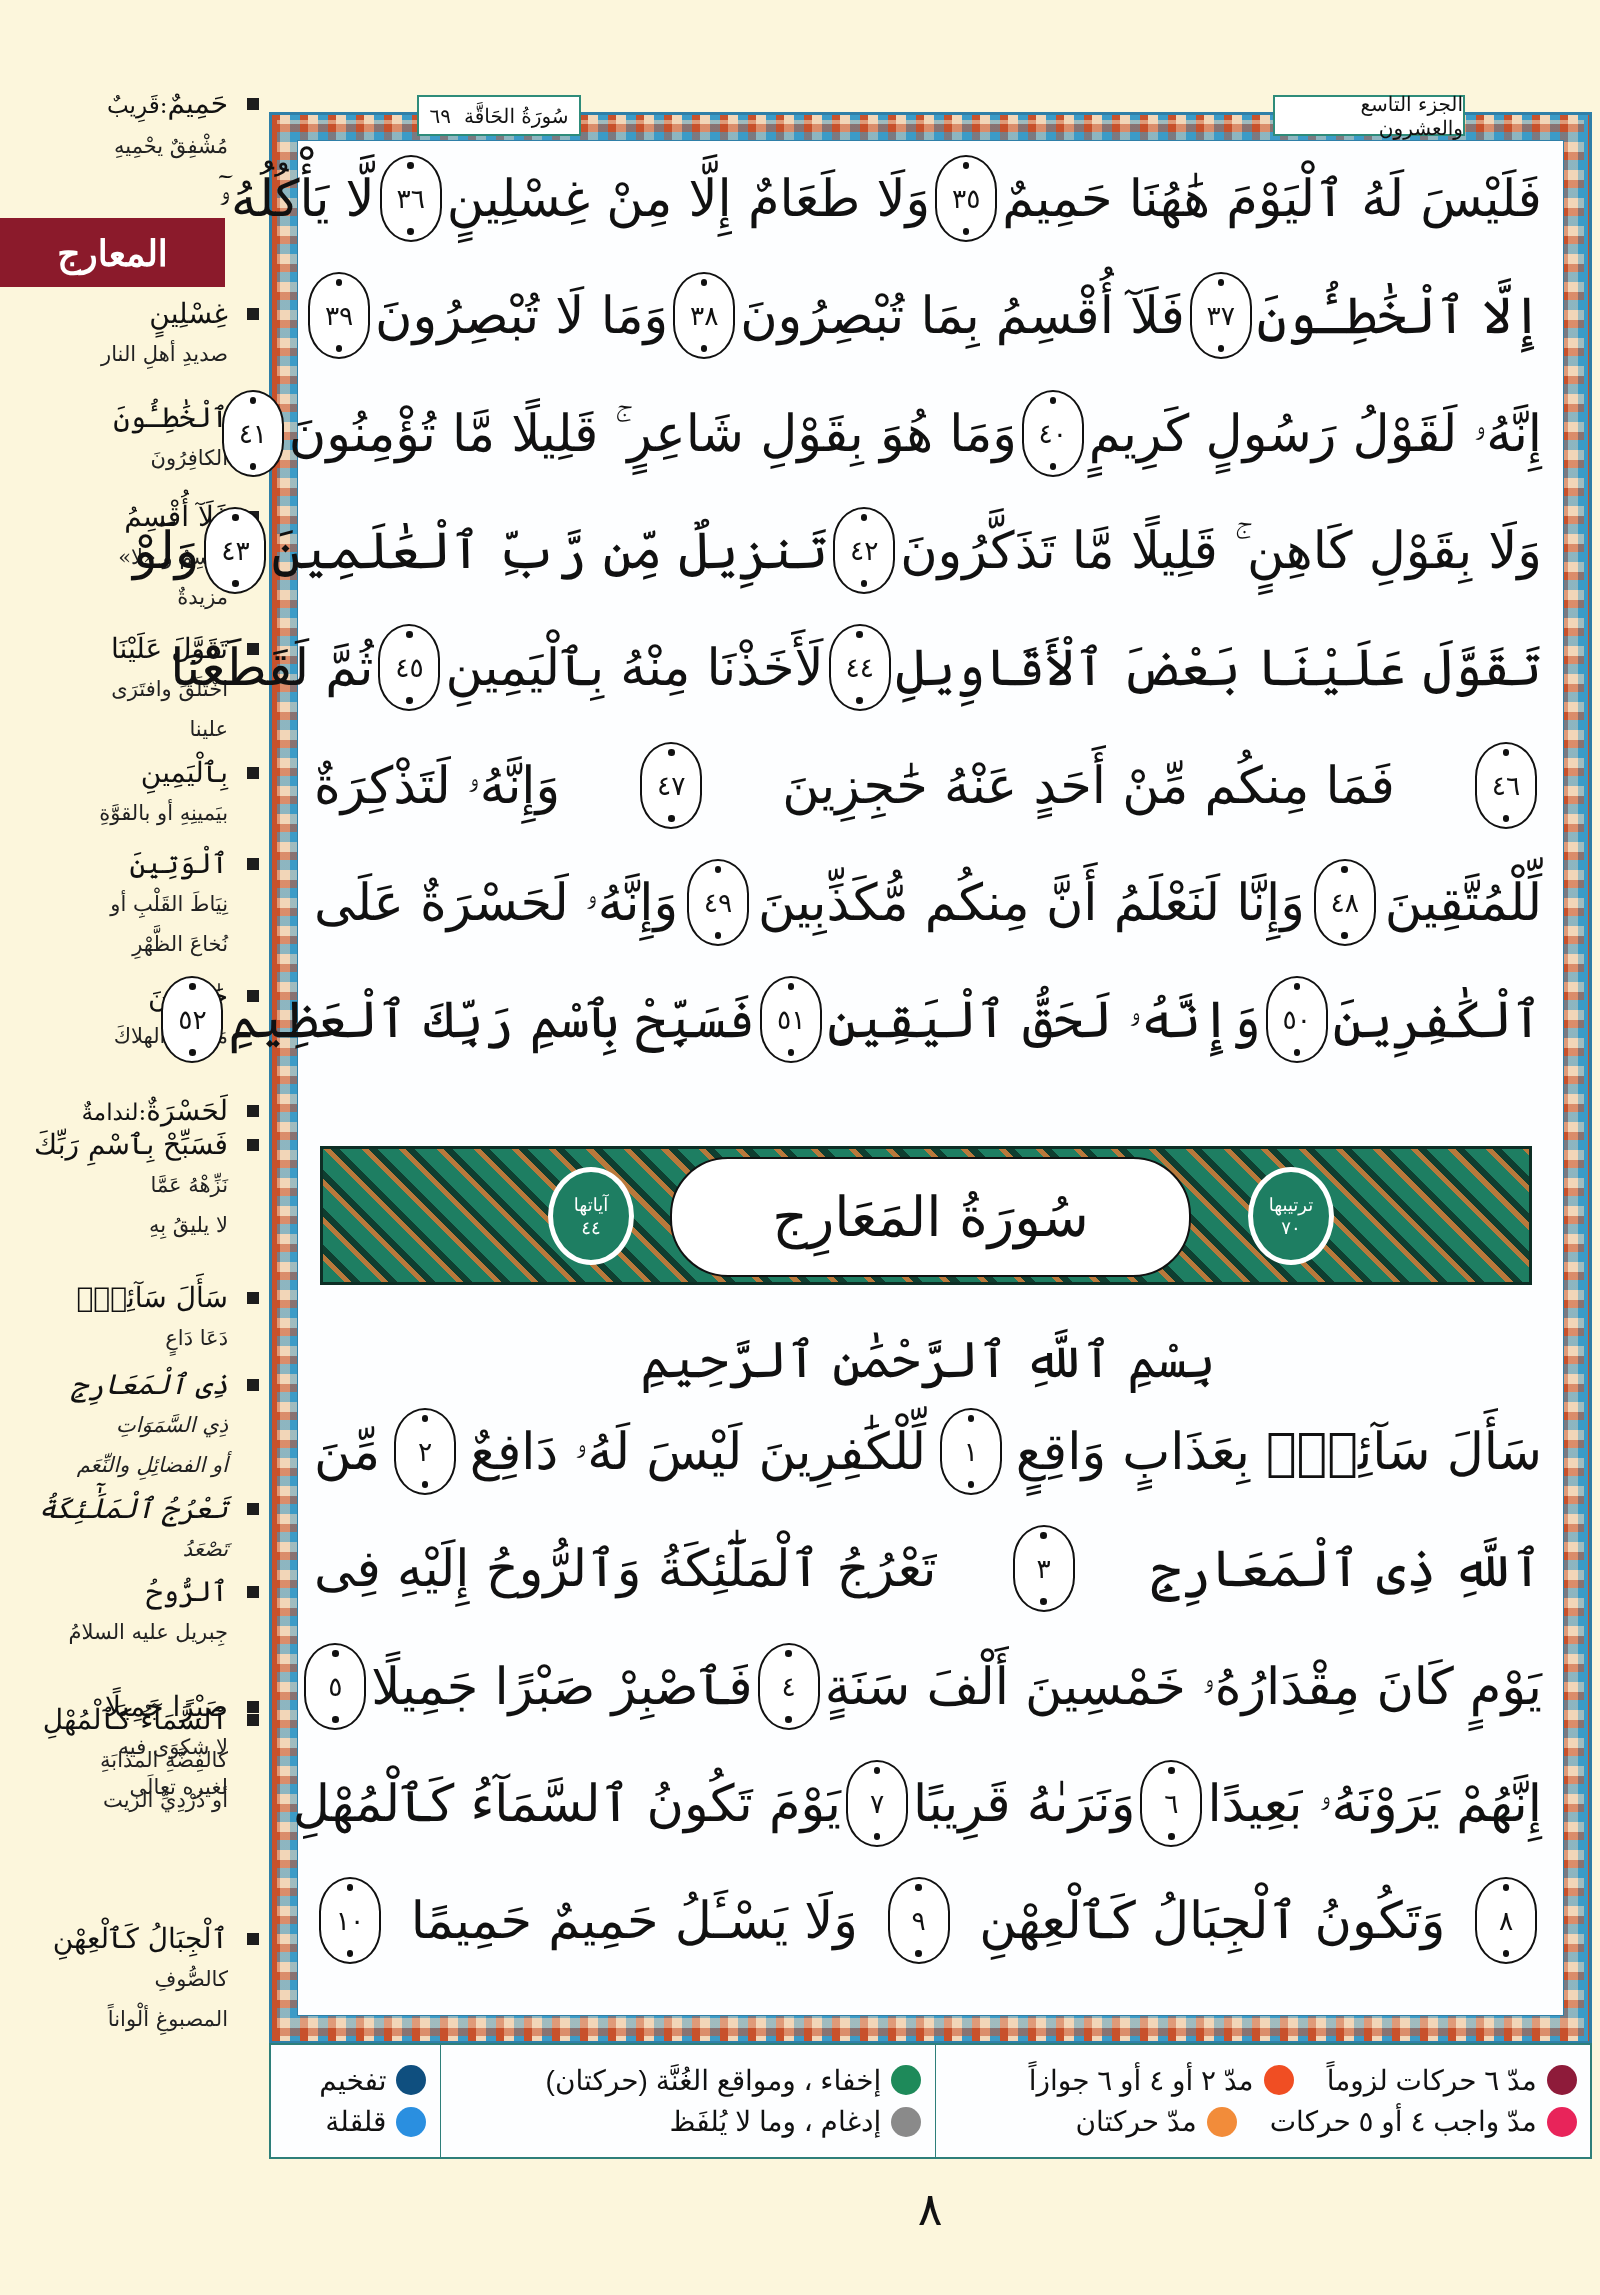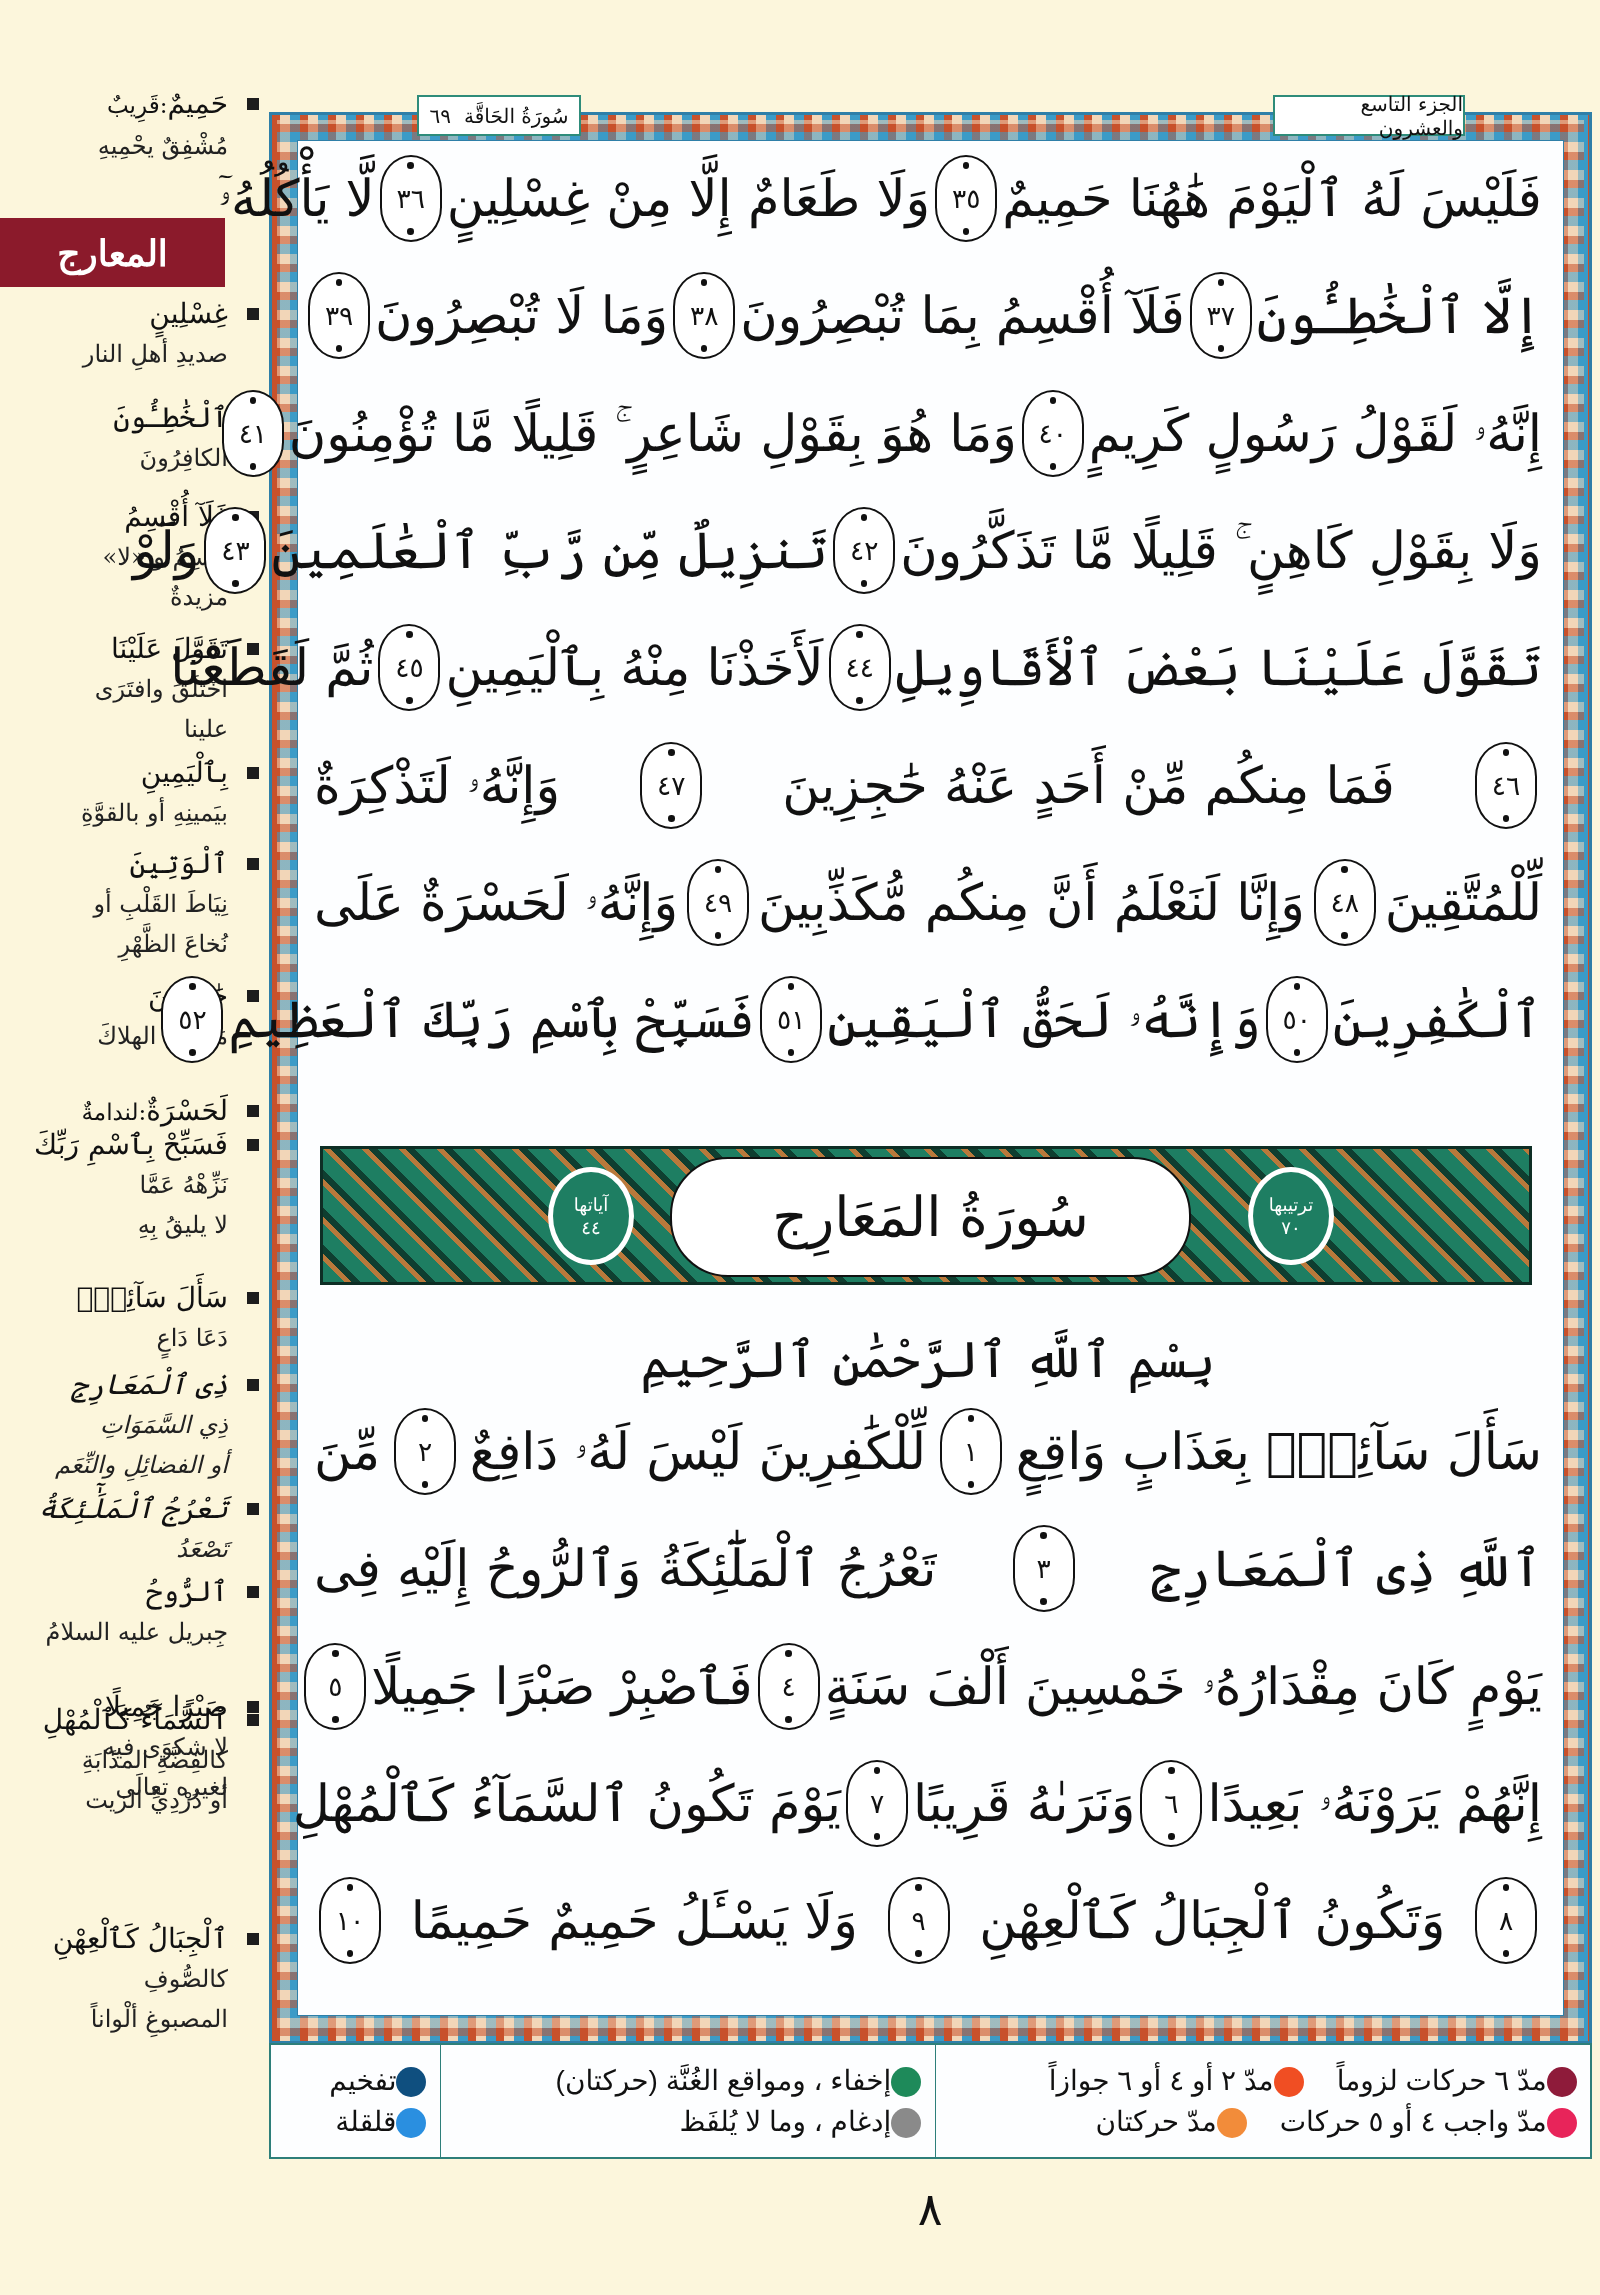--- a/index.html
+++ b/index.html
@@ -20,21 +20,21 @@
   .gloss .term {
     position: relative; font-family: "DejaVu Serif", serif;
     font-size: 28px; line-height: 41px; white-space: nowrap;
   }
   .gloss .term .bullet {
     position: absolute; right: -31px; top: 15px;
     width: 11.6px; height: 11.6px; background: #1d1d1d;
   }
   .gloss .def {
     font-family: "DejaVu Serif", serif;
-    font-size: 24px; line-height: 40px; color: #222; white-space: nowrap;
+    font-size: 21px; line-height: 40px; color: #222; white-space: nowrap;
   }
   .section-bar {
     position: absolute; left: 0; top: 218px; width: 225px; height: 69px;
     background: #8B1A2B; display: flex; align-items: center; justify-content: center;
   }
   .section-bar span {
     color: #fff; font-family: "DejaVu Serif", serif; font-size: 36px; font-weight: bold;
     direction: rtl;
   }
   
@@ -121,21 +121,21 @@
   }
   .legend-col {
     display: flex; flex-direction: column; justify-content: center; gap: 8.3px;
     padding: 0 13.2px; box-sizing: border-box; border-left: 1.7px solid #2E7F7A;
   }
   .legend-col:last-child { border-left: none; }
   .legend-col.col1 { width: 657px; }
   .legend-col.col2 { width: 496px; }
   .legend-col.col3 { width: 169px; }
   .legend-row { display: flex; align-items: center; gap: 11.6px; white-space: nowrap; }
-  .legend-item { display: inline-flex; align-items: flex-end; margin-left: 21.5px; }
+  .legend-item { display: inline-flex; align-items: center; gap: 10px; margin-left: 21.5px; }
   .dot { width: 30px; height: 30px; border-radius: 50%; flex: 0 0 auto; }
   .legend-text { font-family: "Liberation Sans", sans-serif; font-size: 28px; color: #111; }
 
   .page-number {
     position: absolute; left: 901px; top: 2182px; width: 58px; text-align: center;
     font-family: "DejaVu Sans", sans-serif; font-size: 46px; color: #111;
   }
 </style>
 </head>
 <body>

